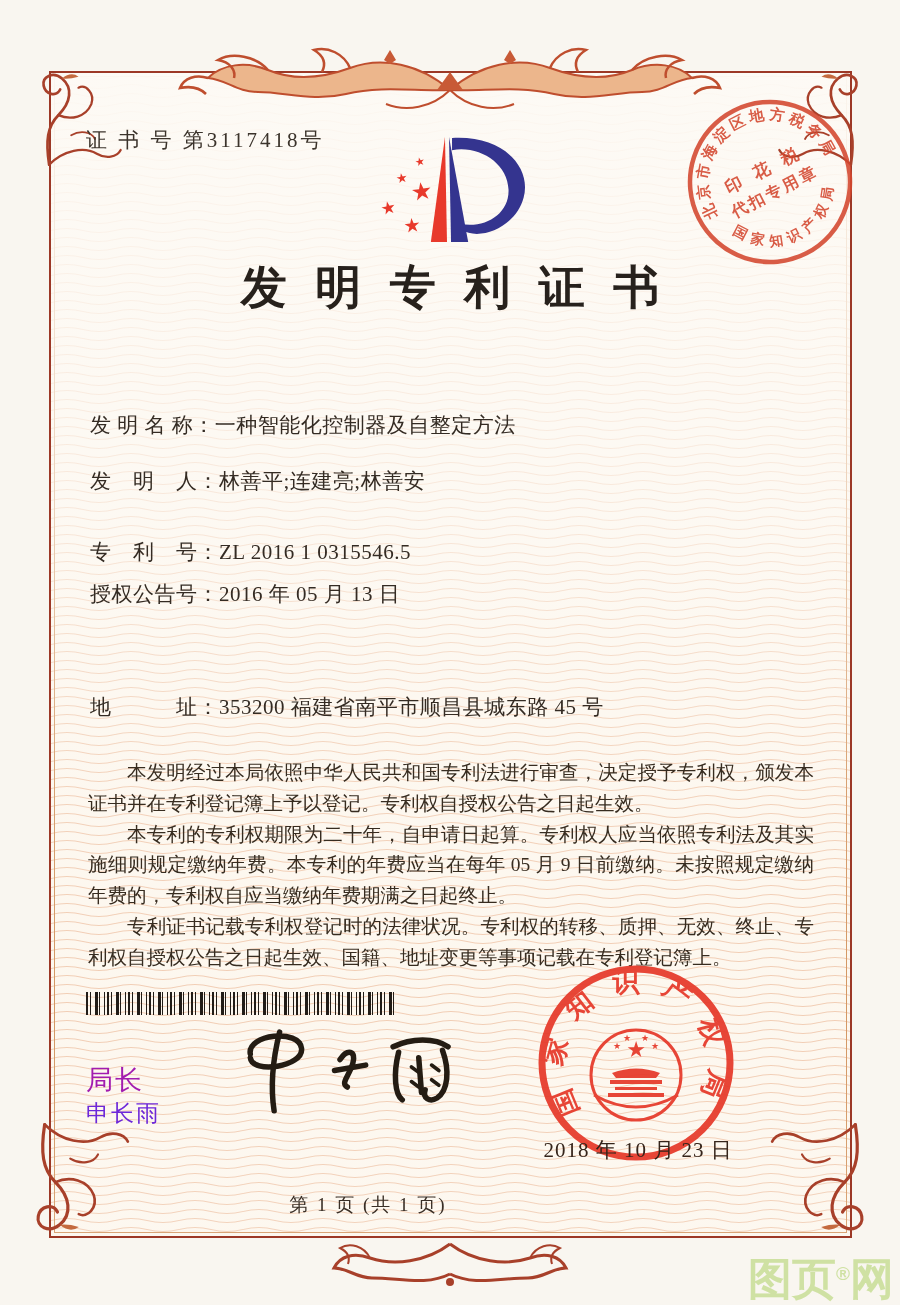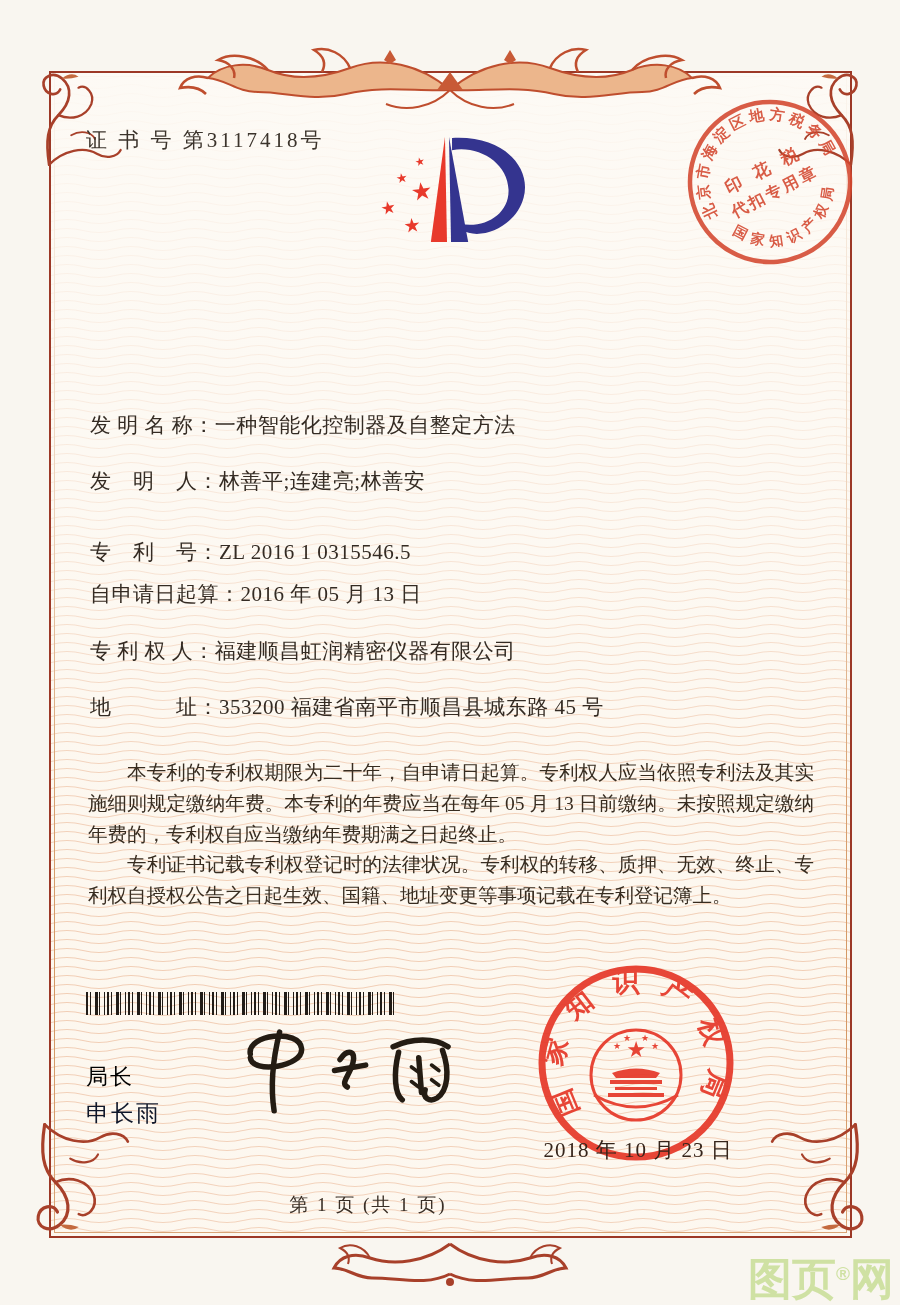--- a/index.html
+++ b/index.html
@@ -13,22 +13,22 @@
   .content{position:absolute;inset:0;z-index:4;}
   .ornament{position:absolute;z-index:3;}
   .cert-no{left:86px;top:126px;font-size:21px;letter-spacing:3px;color:#3b332b;}
   .logo{left:362px;top:131px;}
   .title{left:0;top:257px;width:900px;text-align:center;font-size:46px;font-weight:600;color:#27211c;letter-spacing:.62em;text-indent:.62em;}
   .f-row{position:absolute;left:90px;font-size:21px;color:#342b23;letter-spacing:.5px;margin-top:26px;}
   .f-label,.f-value{white-space:pre;}
   .body-text{left:88px;top:758px;width:726px;font-size:19.5px;line-height:1.58;color:#372c20;text-align:justify;}
   .body-text p{margin:0;text-indent:2em;}
   .barcode{left:86px;top:992px;width:312px;height:23px;background:repeating-linear-gradient(90deg,#221d18 0 2px,rgba(0,0,0,0) 2px 4px,#221d18 4px 5px,rgba(0,0,0,0) 5px 9px,#221d18 9px 12px,rgba(0,0,0,0) 12px 13px,#221d18 13px 14px,rgba(0,0,0,0) 14px 18px,#221d18 18px 19px,rgba(0,0,0,0) 19px 21px);}
-  .director-label{left:86px;top:1062px;font-size:22px;color:#000000;letter-spacing:2px;font-family:"Liberation Sans","DejaVu Sans",sans-serif;}
-  .director-name{left:86px;top:1098px;font-size:23px;color:#0f172a;letter-spacing:2px;font-family:"Liberation Sans","DejaVu Sans",sans-serif;}
+  .director-label{left:86px;top:1062px;font-size:27px;color:#a21caf;letter-spacing:2px;font-family:"Liberation Sans","DejaVu Sans",sans-serif;}
+  .director-name{left:86px;top:1098px;font-size:23px;color:#6d28d9;letter-spacing:2px;font-family:"Liberation Sans","DejaVu Sans",sans-serif;}
   .signature{left:232px;top:1006px;}
   .seal{left:533px;top:960px;z-index:4;}
   .seal-date{left:538px;top:1136px;width:200px;text-align:center;font-size:21px;color:#35241a;letter-spacing:1px;z-index:5;}
   .footer{left:0;top:1192px;width:736px;text-align:center;font-size:19px;color:#3a2f26;letter-spacing:2px;}
   .watermark{right:6px;bottom:4px;z-index:6;font-family:"Liberation Sans","DejaVu Sans",sans-serif;font-weight:bold;font-size:44px;color:#cfe1a3;line-height:1;}
   .watermark sup{font-size:19px;vertical-align:14px;}
   .stamp{left:674px;top:86px;z-index:4;}
 </style>
 </head>
 <body>
@@ -128,30 +128,31 @@
       <path d="M89,7 C140,4 168,36 160,66 C153,94 118,110 98,98 L97,92 C122,97 146,82 145,58 C144,32 116,14 89,19 Z" fill="#34348f"></path>
       <g fill="#e8392b" font-family="'DejaVu Sans',sans-serif" text-anchor="middle">
         <text x="58" y="34" font-size="11" transform="rotate(-14 58 34)">★</text>
         <text x="40" y="51" font-size="13" transform="rotate(-10 40 51)">★</text>
         <text x="60" y="68" font-size="24" transform="rotate(-8 60 68)">★</text>
         <text x="27" y="82" font-size="17" transform="rotate(-12 27 82)">★</text>
         <text x="50" y="100" font-size="19" transform="rotate(-6 50 100)">★</text>
       </g>
     </svg>
 
+    <div class="abs title">发明专利证书</div>
 
     <div class="f-row" style="top:385px"><span class="f-label">发 明 名 称：</span><span class="f-value">一种智能化控制器及自整定方法</span></div>
     <div class="f-row" style="top:441px"><span class="f-label">发　明　人：</span><span class="f-value">林善平;连建亮;林善安</span></div>
     <div class="f-row" style="top:512px"><span class="f-label">专　利　号：</span><span class="f-value">ZL 2016 1 0315546.5</span></div>
-    <div class="f-row" style="top:554px"><span class="f-label">自申请日起算：</span><span class="f-value">2016 年 05 月 13 日</span></div>
-    <div class="f-row" style="top:611px"><span class="f-label">专 利 权 人：</span><span class="f-value">福建顺昌虹润精密仪器有限公司</span></div>
+    <div class="f-row" style="top:554px"><span class="f-label">授权公告号：</span><span class="f-value">2016 年 05 月 13 日</span></div>
     <div class="f-row" style="top:667px"><span class="f-label">地　　　址：</span><span class="f-value">353200 福建省南平市顺昌县城东路 45 号</span></div>
 
     <div class="abs body-text">
-      <p>本专利的专利权期限为二十年，自申请日起算。专利权人应当依照专利法及其实施细则规定缴纳年费。本专利的年费应当在每年 05 月 13 日前缴纳。未按照规定缴纳年费的，专利权自应当缴纳年费期满之日起终止。</p>
+      <p>本发明经过本局依照中华人民共和国专利法进行审查，决定授予专利权，颁发本证书并在专利登记簿上予以登记。专利权自授权公告之日起生效。</p>
+      <p>本专利的专利权期限为二十年，自申请日起算。专利权人应当依照专利法及其实施细则规定缴纳年费。本专利的年费应当在每年 05 月 9 日前缴纳。未按照规定缴纳年费的，专利权自应当缴纳年费期满之日起终止。</p>
       <p>专利证书记载专利权登记时的法律状况。专利权的转移、质押、无效、终止、专利权自授权公告之日起生效、国籍、地址变更等事项记载在专利登记簿上。</p>
     </div>
 
     <div class="abs barcode"></div>
 
     <div class="abs director-label">局长</div>
     <div class="abs director-name">申长雨</div>
 
     <svg class="abs signature" width="238" height="120" viewBox="0 0 260 130">
       <g fill="none" stroke="#241c13" stroke-width="6" stroke-linecap="round" stroke-linejoin="round">

